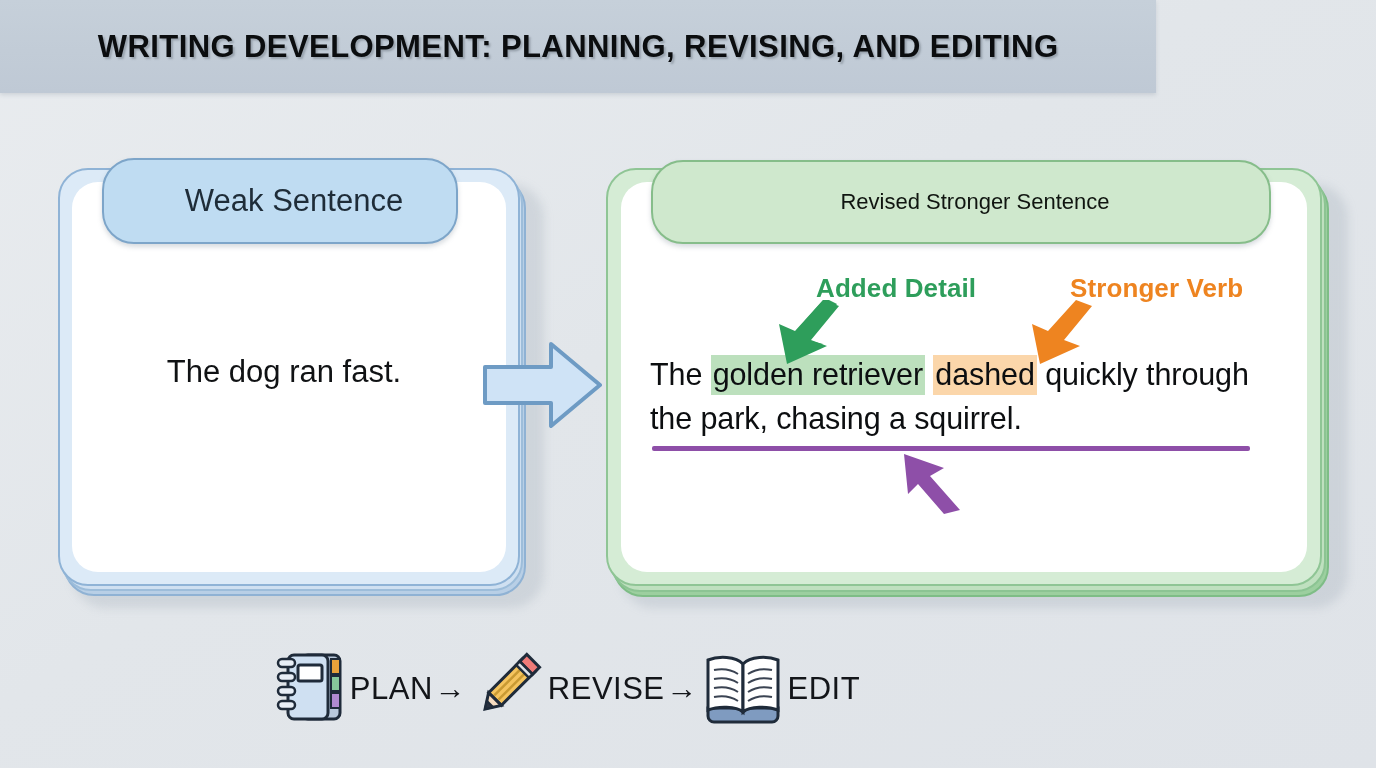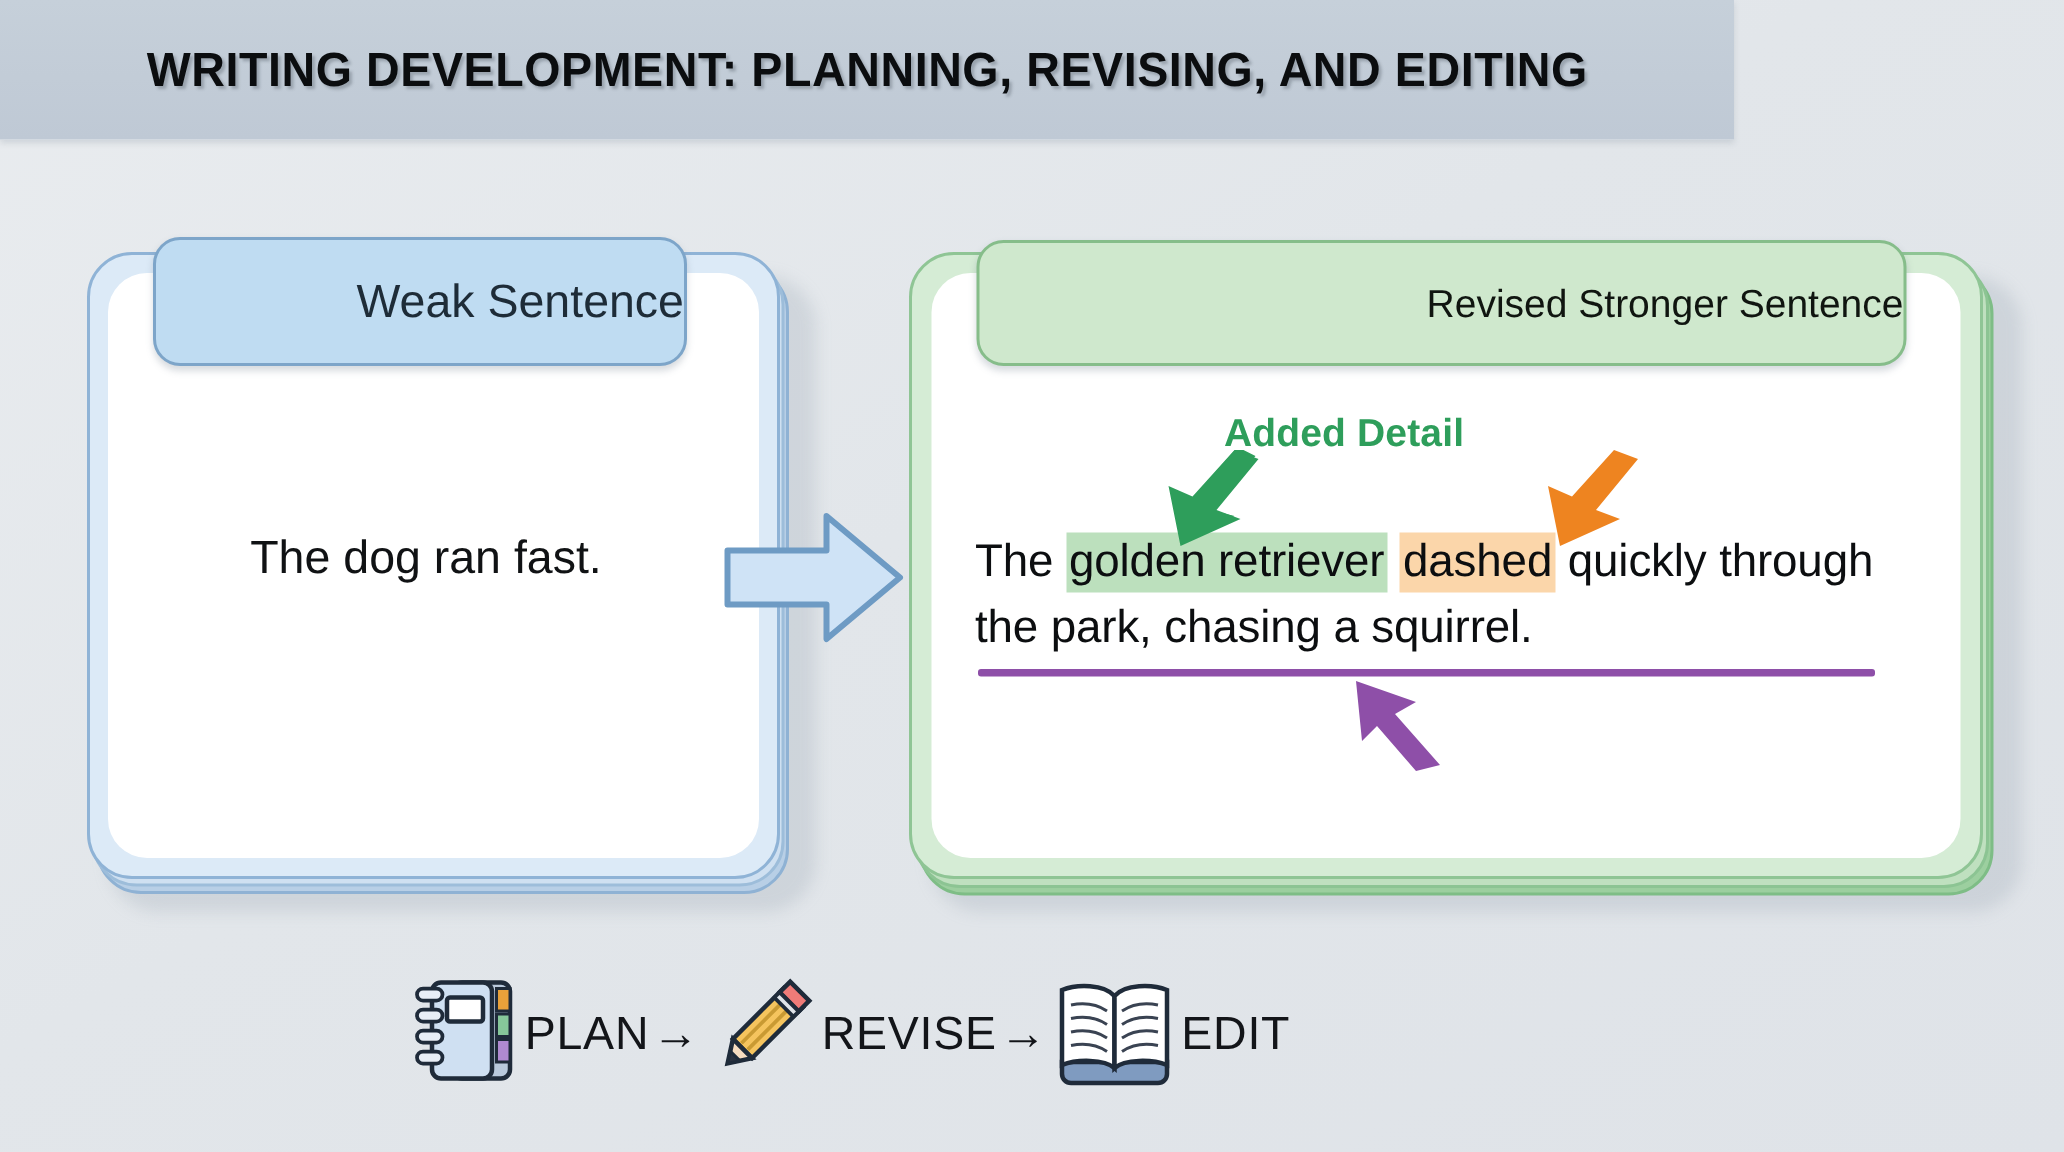--- a/index.html
+++ b/index.html
@@ -109,42 +109,42 @@
   }
   #right-card .card-face {
     left: 15px; top: 14px; width: 686px; height: 390px;
   }
 
   
   .tab {
     position: absolute;
     display: flex;
     align-items: center;
-    justify-content: flex-end;
-    border-radius: 18px;
+    justify-content: center;
+    border-radius: 32px;
     box-sizing: border-box;
     z-index: 9;
     box-shadow: 0 3px 5px rgba(110,125,140,0.28);
     padding-left: 28px;
   }
   #tab-weak {
     left: 102px; top: 158px;
     width: 356px; height: 86px;
     background: #bfdcf2;
     border: 2.5px solid #7da5c9;
     color: #1e2c38;
     font-size: 31px;
   }
   #tab-revised {
     left: 651px; top: 160px;
     width: 620px; height: 84px;
     background: #cfe8cd;
     border: 2.5px solid #86bd8a;
     color: #101510;
-    font-size: 26px;
+    font-size: 22px;
   }
 
   
   #weak-sentence {
     position: absolute;
     left: 84px; top: 354px;
     width: 400px;
     text-align: center;
     font-size: 31px;
     color: #101214;
@@ -258,20 +258,21 @@
     <div class="card-layer l2"></div>
     <div class="card-layer l1"></div>
     <div class="card-face"></div>
   </div>
 
   <div class="tab" id="tab-revised">
     <span>Revised Stronger Sentence</span>
   </div>
 
   <div class="anno-label" id="label-added">Added Detail</div>
+  <div class="anno-label" id="label-verb">Stronger Verb</div>
 
   <div class="anno-arrow" id="arrow-green">
     <svg width="76" height="66" viewBox="0 0 76 66">
       <path d="M70 4 L40 40 L56 44 L22 62 L14 26 L28 32 L58 -2 Z" fill="#2e9e5b"></path>
       <path d="M72 6 L44 40 L60 46 L20 64 L12 24 L28 31 L56 0 Z" fill="#2e9e5b"></path>
     </svg>
   </div>
   <div class="anno-arrow" id="arrow-orange">
     <svg width="76" height="66" viewBox="0 0 76 66">
       <path d="M72 6 L44 40 L60 46 L20 64 L12 24 L28 31 L56 0 Z" fill="#ee8420"></path>

